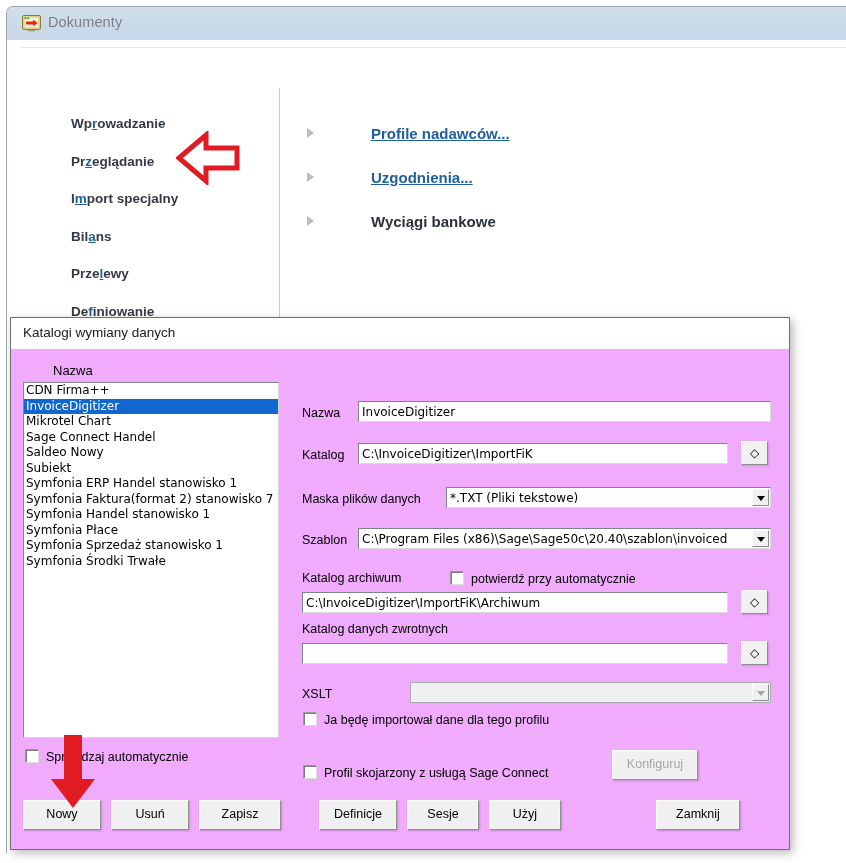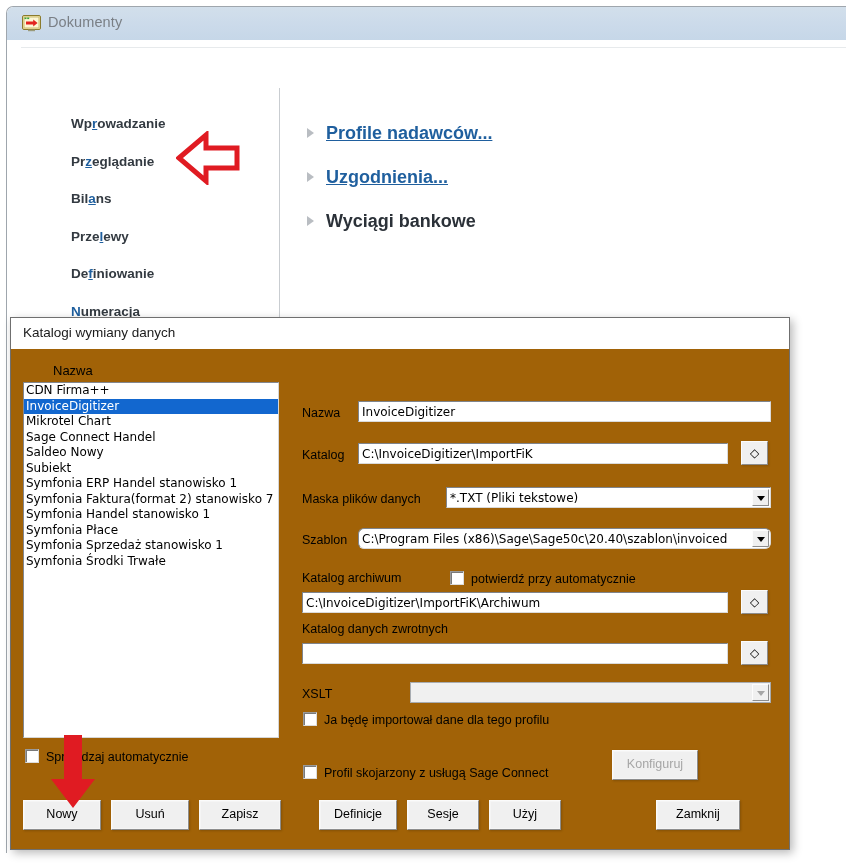--- a/index.html
+++ b/index.html
@@ -57,41 +57,41 @@
 
   
   .links{position:absolute;left:286px;top:76px;width:330px;}
   .link-row{display:flex;align-items:center;height:18px;margin-bottom:26px;}
   .tri{
     width:0;height:0;margin-right:12px;
     border-left:7px solid #b9bdc2;
     border-top:5px solid transparent;
     border-bottom:5px solid transparent;
   }
-  .link-text{font-size:18px;font-weight:bold;white-space:nowrap;}
+  .link-text{font-size:15px;font-weight:bold;white-space:nowrap;margin-left:45px;}
   .link-text.blue{color:#1f5f9e;text-decoration:underline;}
   .link-text.dark{color:#2b3138;}
   .link-text u{text-decoration:underline;}
 
   
   .dlg{
     position:absolute;left:10px;top:317px;width:778px;height:531px;
     background:#f0f0f0;
     border:1px solid #6f6f6f;
     box-shadow:3px 3px 9px rgba(0,0,0,.28);
     font-size:12.5px;color:#000;
   }
   .dlg-title{
     position:absolute;left:0;top:0;right:0;height:31px;
     background:#ffffff;border-bottom:1px solid #f0f0f0;
   }
   .dlg-title span{
     position:absolute;left:12px;top:7px;font-size:13.5px;color:#1a1a1a;
   }
-  .dlg-client{position:absolute;left:0;top:31px;right:0;bottom:0;background:#a16207;}
+  .dlg-client{position:absolute;left:0;top:31px;right:0;bottom:0;background:#f0abfc;}
 
   
   .lbl-nazwa{position:absolute;left:42px;top:14px;font-size:13px;color:#000;}
   .listbox{
     position:absolute;left:12px;top:33px;width:254px;height:354px;
     background:#ffffff;
     border:1px solid #828790;border-right-color:#d6d6d6;border-bottom-color:#d6d6d6;
     overflow:hidden;
   }
   .li{
@@ -183,20 +183,21 @@
     </div>
 
     <div class="app-body">
       <div class="app-body-inner">
 
         <div class="vdivider"></div>
 
         <div class="nav" id="nav-host">
             <div class="nav-item">Wp<u>r</u>owadzanie</div>
             <div class="nav-item">Pr<u>z</u>eglądanie</div>
+            <div class="nav-item">I<u>m</u>port specjalny</div>
             <div class="nav-item">Bil<u>a</u>ns</div>
             <div class="nav-item">Prze<u>l</u>ewy</div>
             <div class="nav-item">De<u>f</u>iniowanie</div>
             <div class="nav-item"><u>N</u>umeracja</div>
           </div>
         <div class="links" id="links-host">
             <div class="link-row">
               <span class="tri"></span>
               <span class="link-text blue"><u>P</u>rofile nadawców...</span>
             </div>
@@ -253,21 +254,21 @@
         <div class="tinput" style="left:67px;top:94px;width:370px;">C:\InvoiceDigitizer\ImportFiK</div>
         <div class="browse" style="left:450px;top:92px;">◇</div>
 
         <div class="flabel" style="left:11px;top:143px;">Maska plików danych</div>
         <div class="combo" style="left:155px;top:138px;width:325px;">
           <span>*.TXT (Pliki tekstowe)</span>
           <span class="arw"></span>
         </div>
 
         <div class="flabel" style="left:11px;top:184px;">Szablon</div>
-        <div class="combo" style="left:67px;top:179px;width:413px;border-radius:6px;">
+        <div class="combo" style="left:67px;top:179px;width:413px;">
           <span>C:\Program Files (x86)\Sage\Sage50c\20.40\szablon\invoiced</span>
           <span class="arw"></span>
         </div>
 
         <div class="flabel" style="left:11px;top:222px;">Katalog archiwum</div>
         <div class="chk-row" style="left:159px;top:222px;">
           <span class="chk"></span><span>potwierdź przy automatycznie</span>
         </div>
         <div class="tinput" style="left:11px;top:243px;width:426px;">C:\InvoiceDigitizer\ImportFiK\Archiwum</div>
         <div class="browse" style="left:450px;top:241px;">◇</div>

